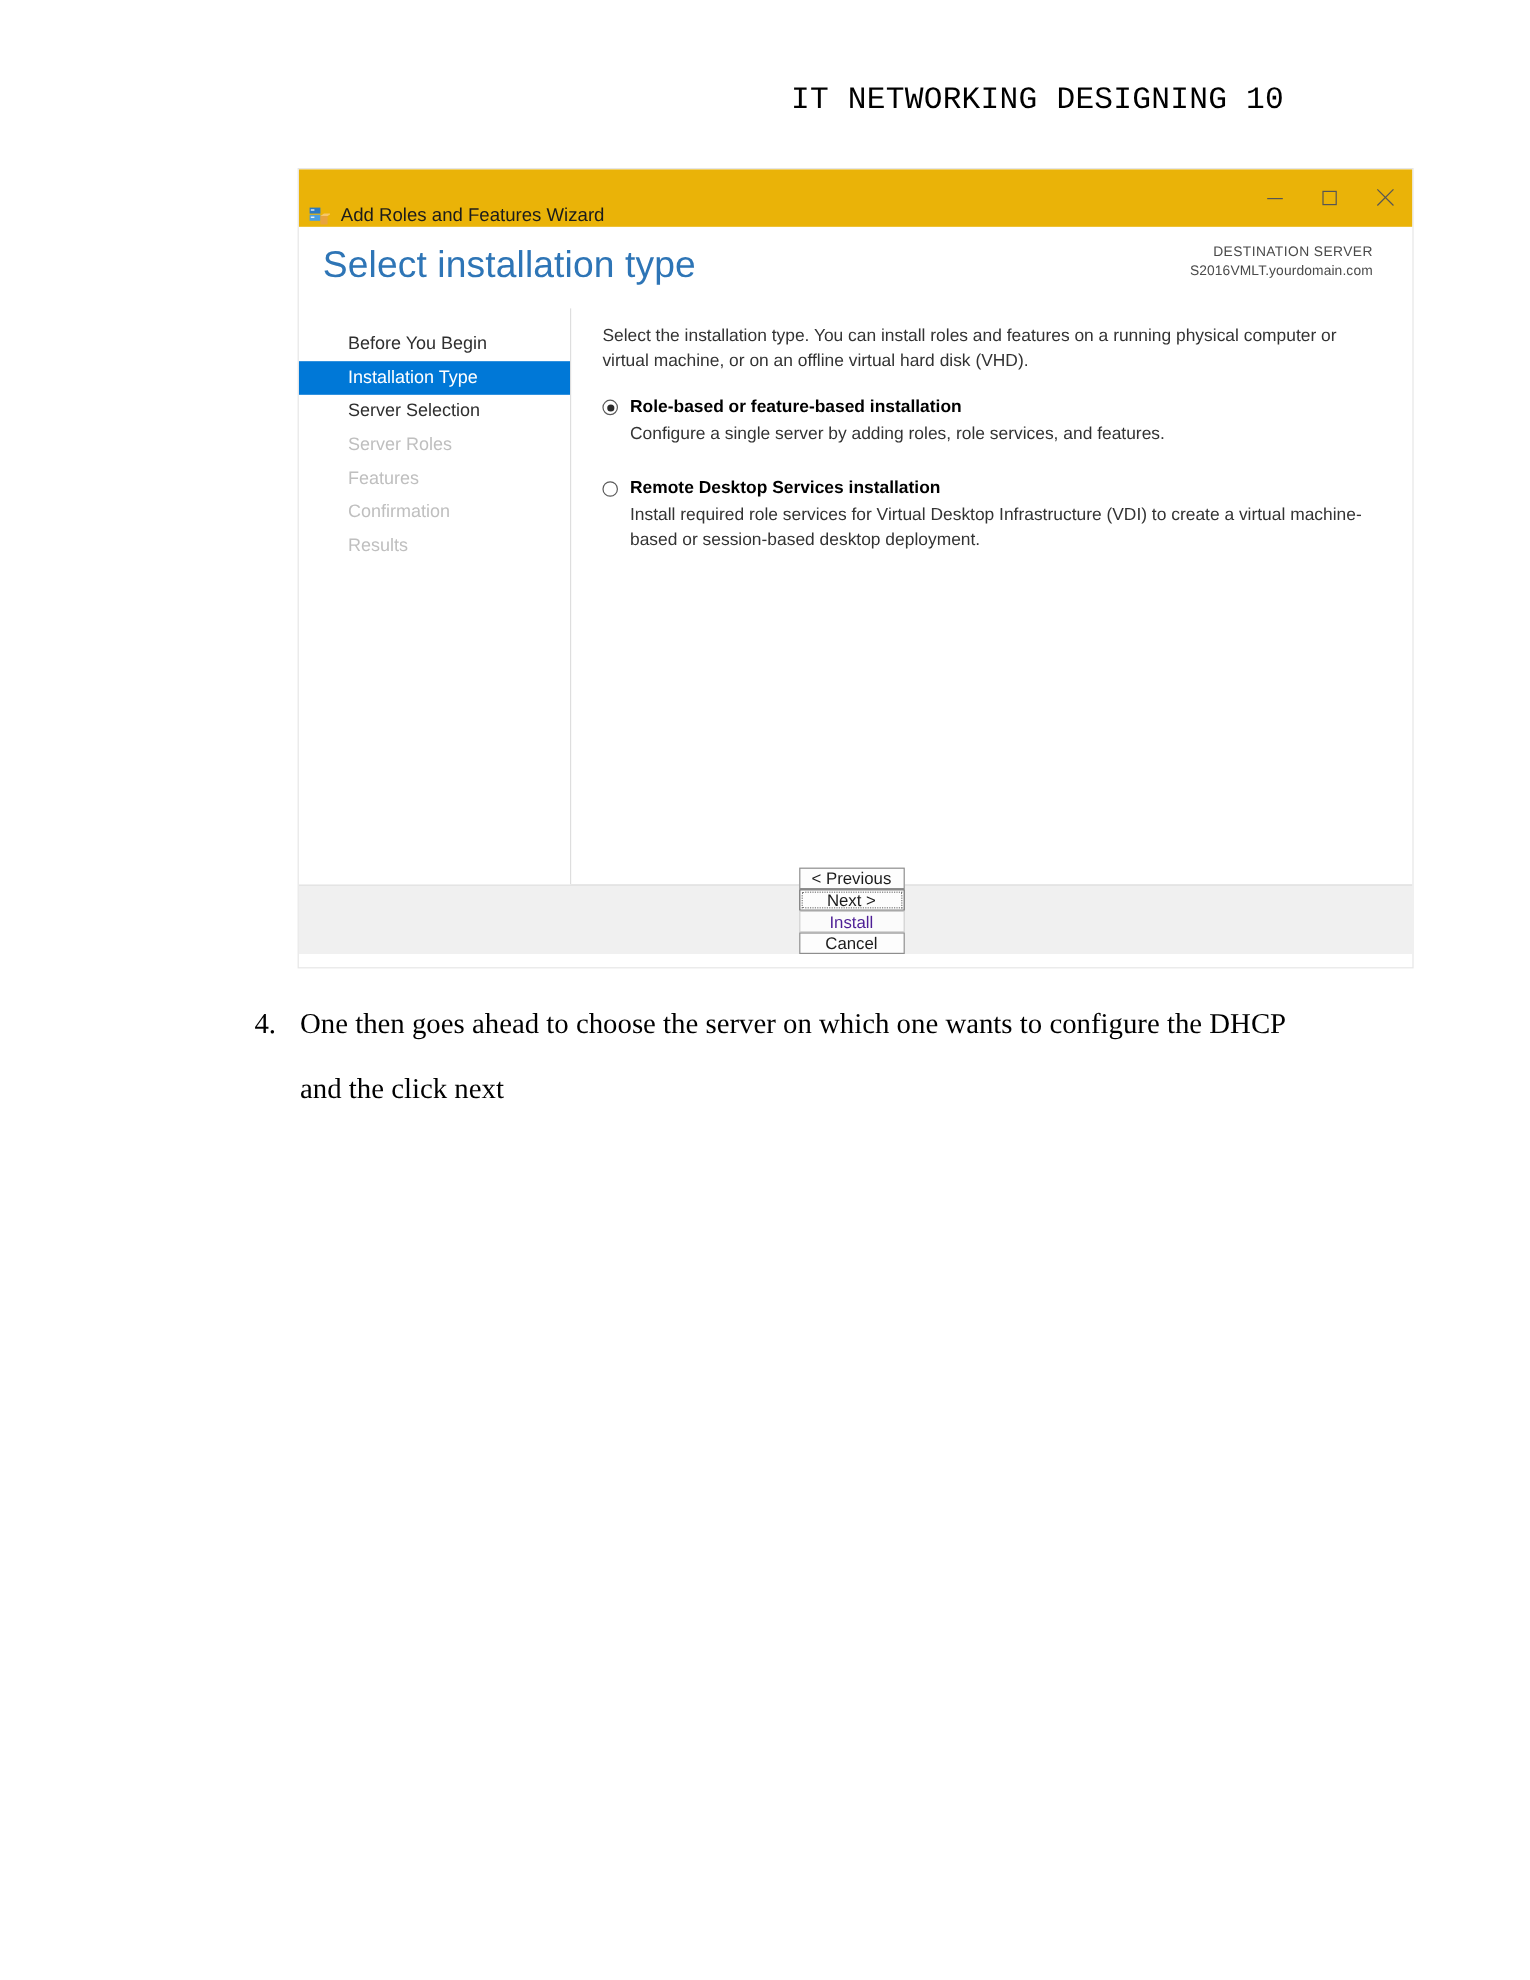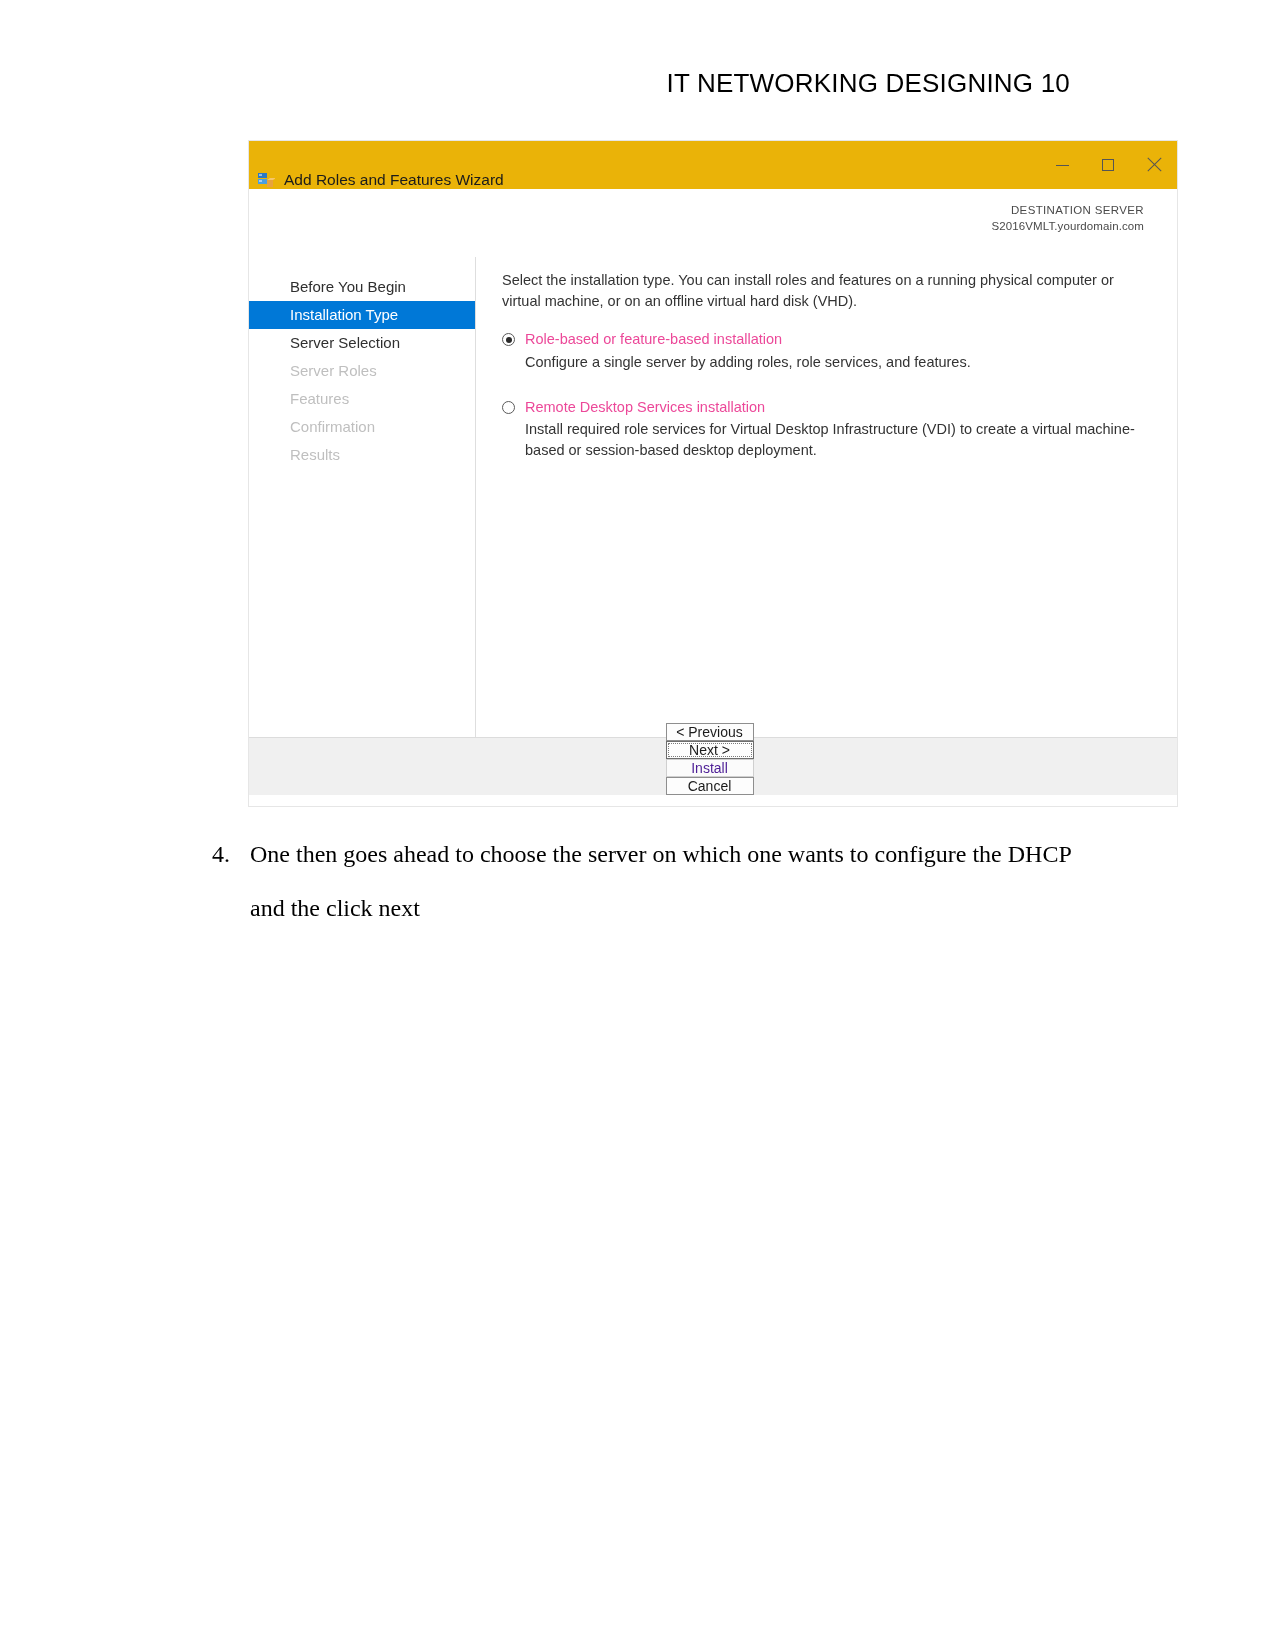--- a/index.html
+++ b/index.html
@@ -14,21 +14,21 @@
     font-family: "Liberation Serif", serif;
     position: relative;
     overflow: hidden;
   }
 
   
   .page-header {
     position: absolute;
     top: 68px;
     right: 205px;
-    font-family: Liberation Sans, sans-serif;
+    font-family: Liberation Mono, monospace;
     font-size: 26px;
     color: #000000;
     letter-spacing: 0.2px;
     white-space: nowrap;
   }
 
   
   .wizard-window {
     position: absolute;
     left: 248px;
@@ -215,22 +215,22 @@
     position: absolute;
     left: 2.5px;
     top: 2.5px;
     width: 6px;
     height: 6px;
     border-radius: 50%;
     background: #2b2b2b;
   }
   .radio-label {
     font-size: 14.5px;
-    font-weight: normal;
-    color: #ec4899;
+    font-weight: bold;
+    color: #000000;
     font-family: "Liberation Sans", sans-serif;
     line-height: 1.3;
   }
   .radio-desc {
     font-size: 14.5px;
     color: #333333;
     font-family: "Liberation Sans", sans-serif;
     line-height: 1.42;
     margin: 1px 0 25px 23px;
     max-width: 665px;
@@ -322,20 +322,21 @@
       <div class="win-btn">
         <span class="glyph-max"></span>
       </div>
       <div class="win-btn close">
         <span class="glyph-close"></span>
       </div>
     </div>
   </div>
 
   <div class="wiz-header">
+    <div class="wiz-title">Select installation type</div>
     <div class="dest-server">
       <span class="dest-label">DESTINATION SERVER</span>
       <span class="dest-name">S2016VMLT.yourdomain.com</span>
     </div>
   </div>
 
   <div class="wiz-body">
 
     <div class="wiz-nav">
       <div class="nav-item">Before You Begin</div>

